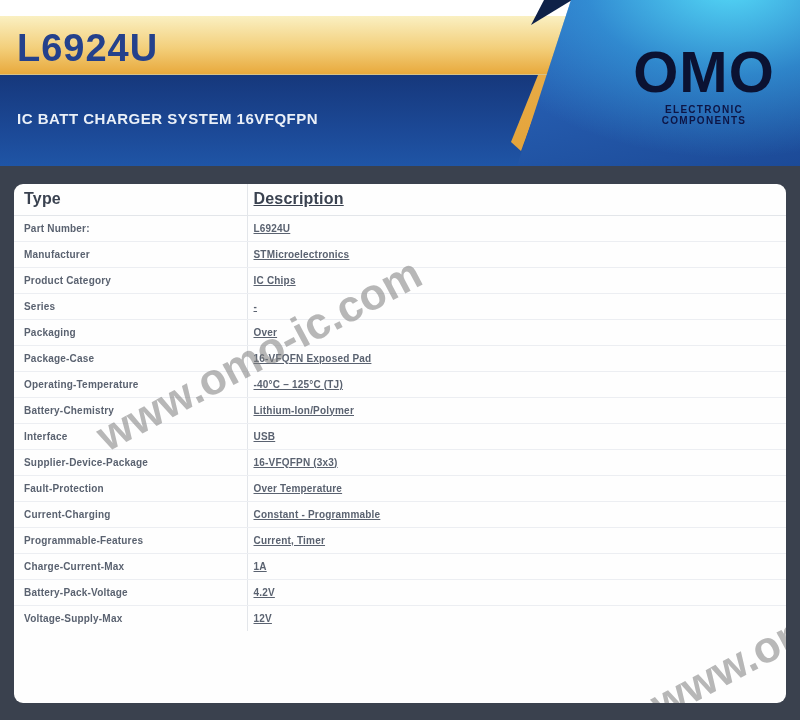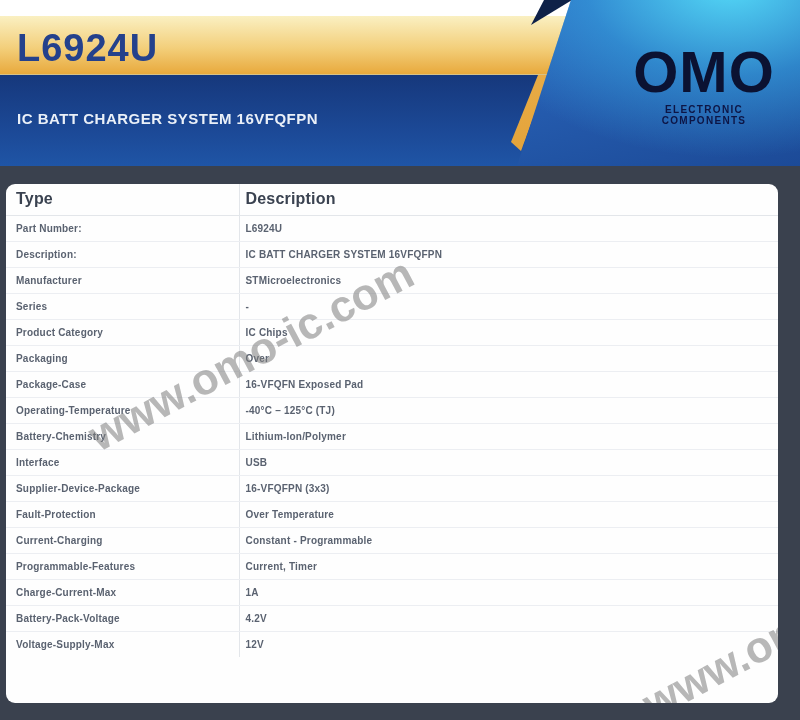--- a/index.html
+++ b/index.html
@@ -45,40 +45,40 @@
   .page-subtitle {
     position:absolute; left:17px; top:110px;
     font-size:15px; font-weight:bold; letter-spacing:.5px; color:#EAF0F8;
   }
   .logo { position:absolute; left:598px; top:42px; width:164px; text-align:center; cursor:pointer;margin-left:24px; }
   .logo-word { font-size:58px; line-height:60px; font-weight:bold; letter-spacing:1px; color:#0B1232; }
   .logo-tagline { margin-top:2px; font-size:10px; font-weight:bold; letter-spacing:1.3px; color:#0D1545; }
 
   
   .card {
-    position:absolute; left:6px; top:184px; width:772px; height:519px;
+    position:absolute; left:14px; top:184px; width:772px; height:519px;
     background:#FEFEFE; border-radius:9px; overflow:hidden;
   }
   table.spec { width:100%; border-collapse:collapse; table-layout:fixed; }
   table.spec col.c1 { width:233px; }
   table.spec th {
     height:31px; text-align:left; vertical-align:middle;
     font-size:16px; font-weight:bold; color:#3A4250; letter-spacing:.2px;
     border-bottom:1px solid #E3E6EA;
   }
   table.spec td {
     height:26px; vertical-align:middle;
     font-size:10px; font-weight:bold; color:#5A6270; letter-spacing:.2px;
     border-bottom:1px solid #ECEEF2;
   }
   table.spec tr:last-child td { border-bottom:none; }
   table.spec th:first-child, table.spec td:first-child {
     padding-left:10px; border-right:1px solid #E3E6EA;
   }
-  table.spec th:last-child, table.spec td:last-child { padding-left:6px; }
+  table.spec th:last-child, table.spec td:last-child { padding-left:6px;text-decoration:underline; }
 
   
   .watermark {
     position:absolute; z-index:2; pointer-events:none; white-space:nowrap;
     font-size:44px; font-weight:bold; color:#7E7E7E; opacity:.55;
     transform:rotate(-28deg); transform-origin:0 50%;
   }
   .wm-main { left:86px; top:230px; }
   .wm-bottom { left:640px; top:498px; }
 </style>
@@ -110,34 +110,30 @@
         <th>Type</th>
         <th>Description</th>
       </tr>
     </thead>
     <tbody>
         <tr>
           <td>Part Number:</td>
           <td>L6924U</td>
         </tr>
         <tr>
-          <td>Description:</td>
-          <td>IC BATT CHARGER SYSTEM 16VFQFPN</td>
-        </tr>
-        <tr>
           <td>Manufacturer</td>
           <td>STMicroelectronics</td>
         </tr>
         <tr>
+          <td>Product Category</td>
+          <td>IC Chips</td>
+        </tr>
+        <tr>
           <td>Series</td>
           <td>-</td>
-        </tr>
-        <tr>
-          <td>Product Category</td>
-          <td>IC Chips</td>
         </tr>
         <tr>
           <td>Packaging</td>
           <td>Over</td>
         </tr>
         <tr>
           <td>Package-Case</td>
           <td>16-VFQFN Exposed Pad</td>
         </tr>
         <tr>

